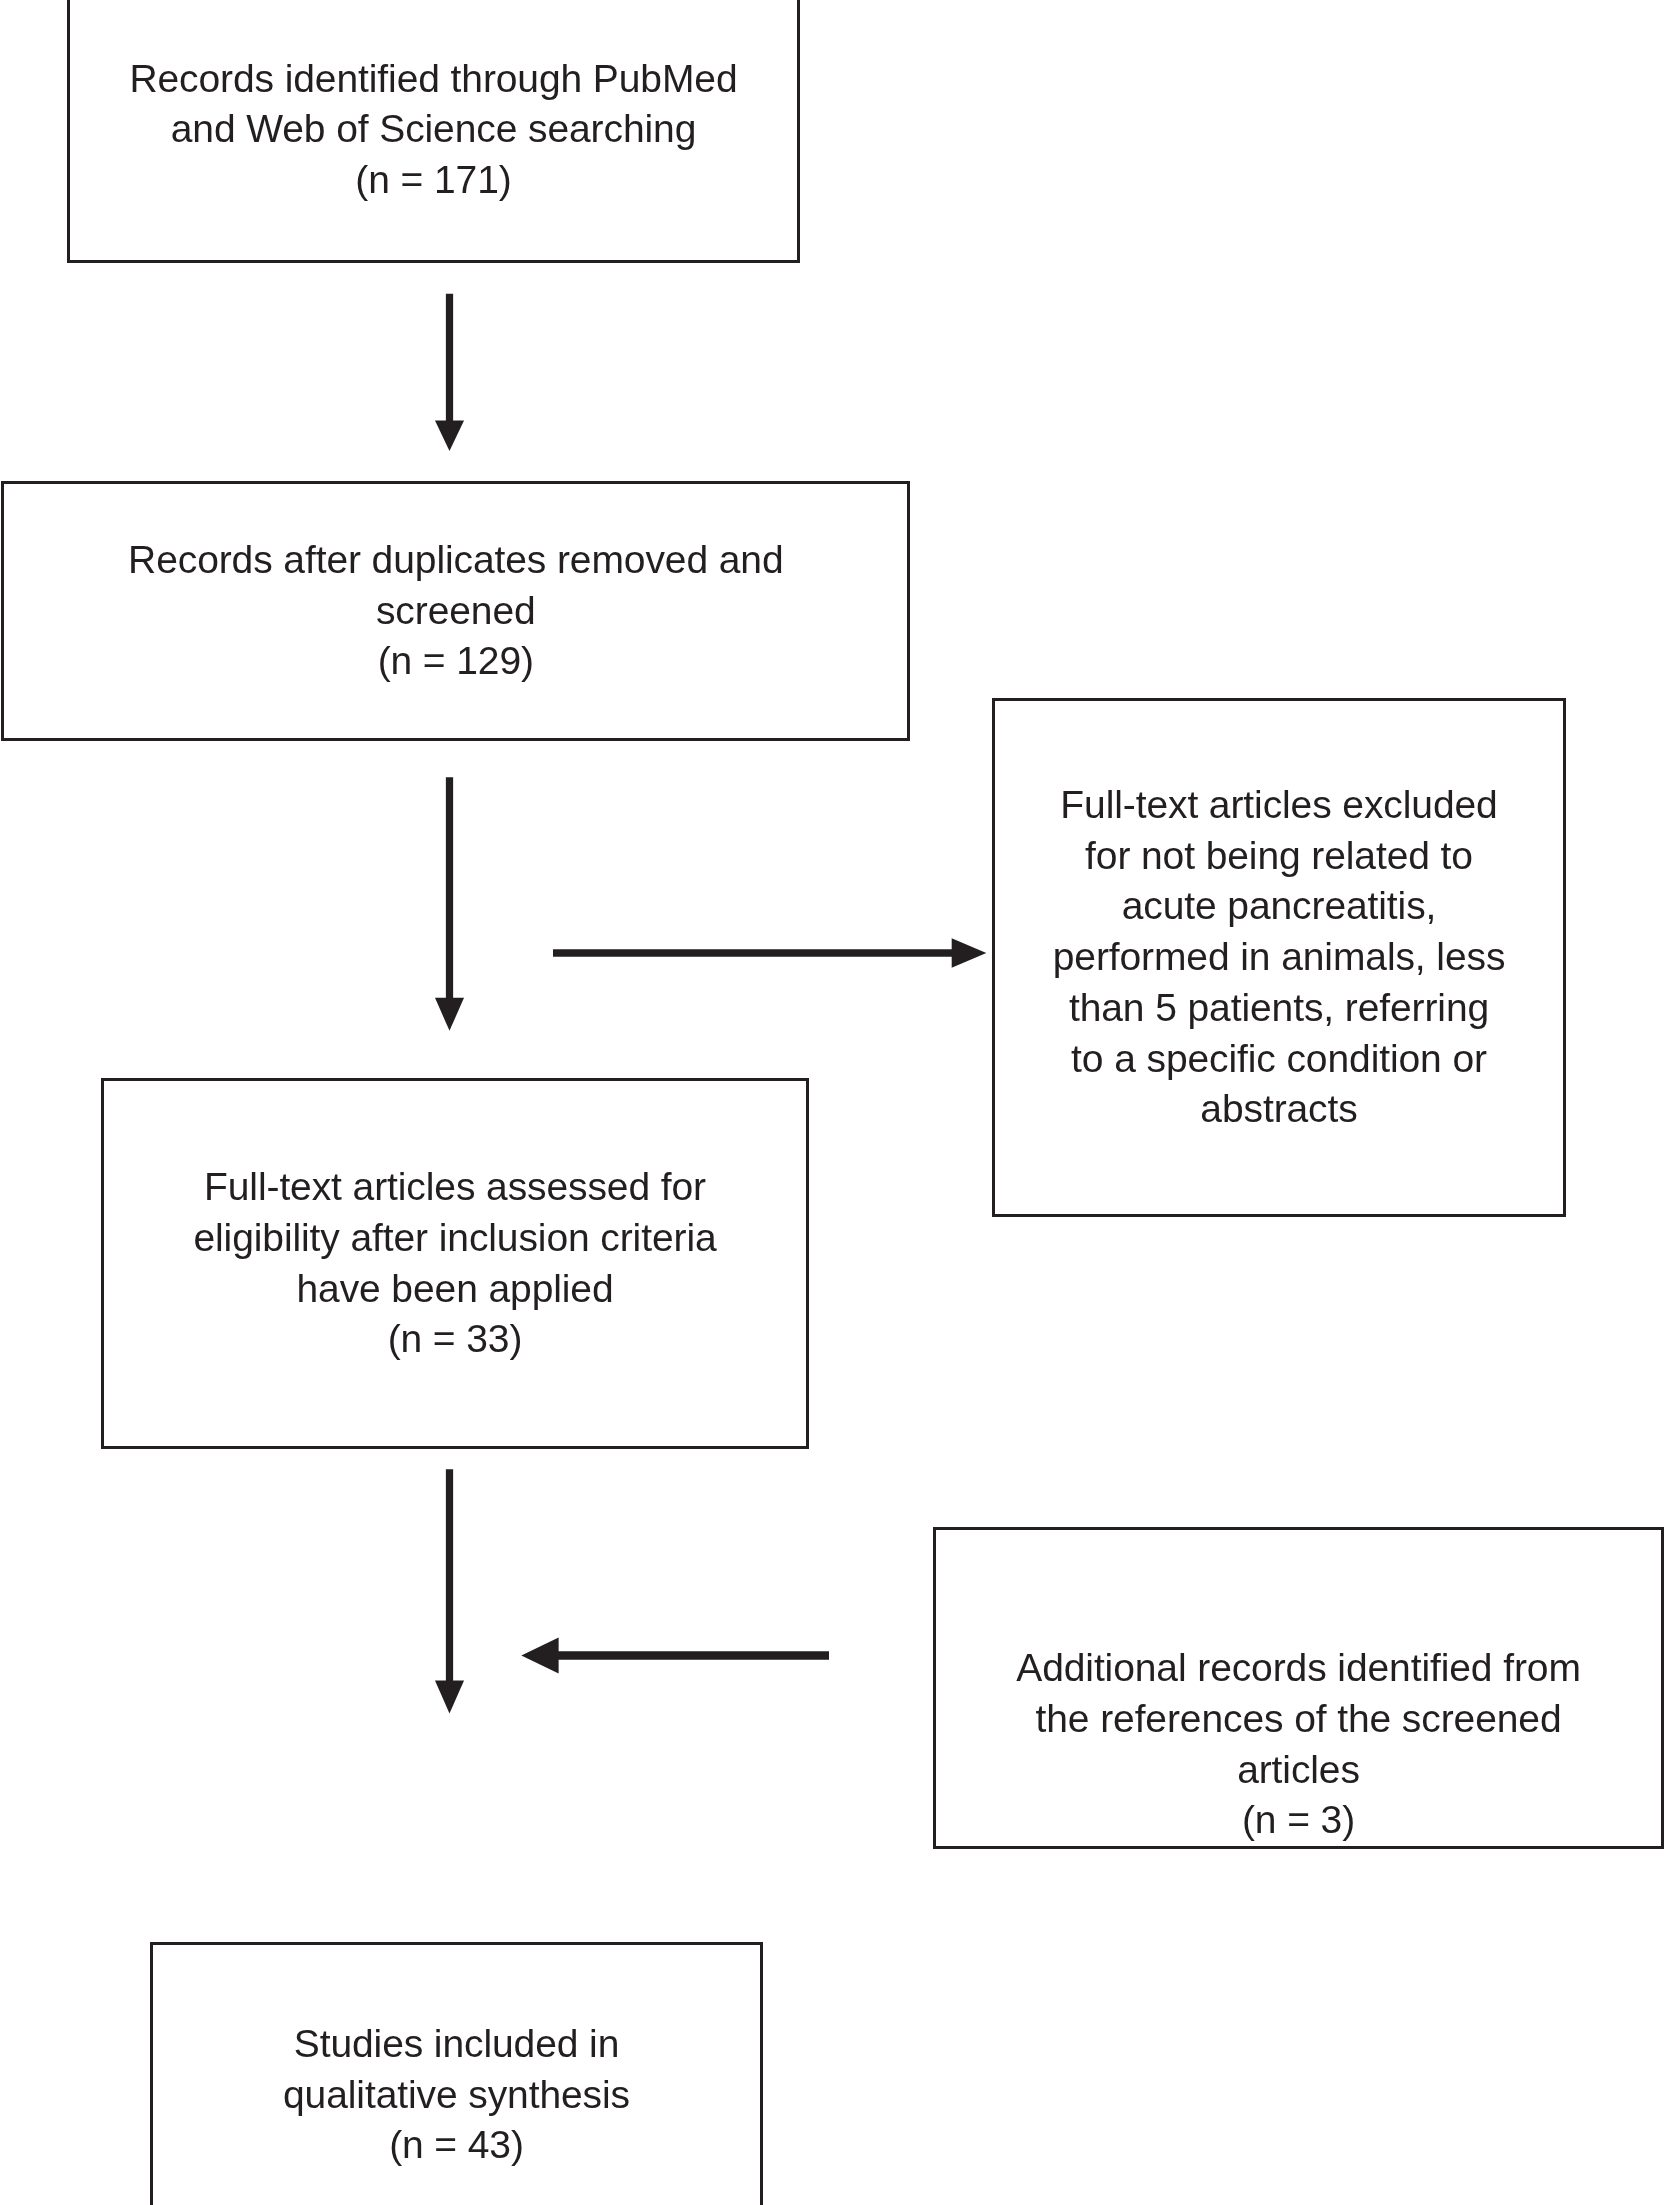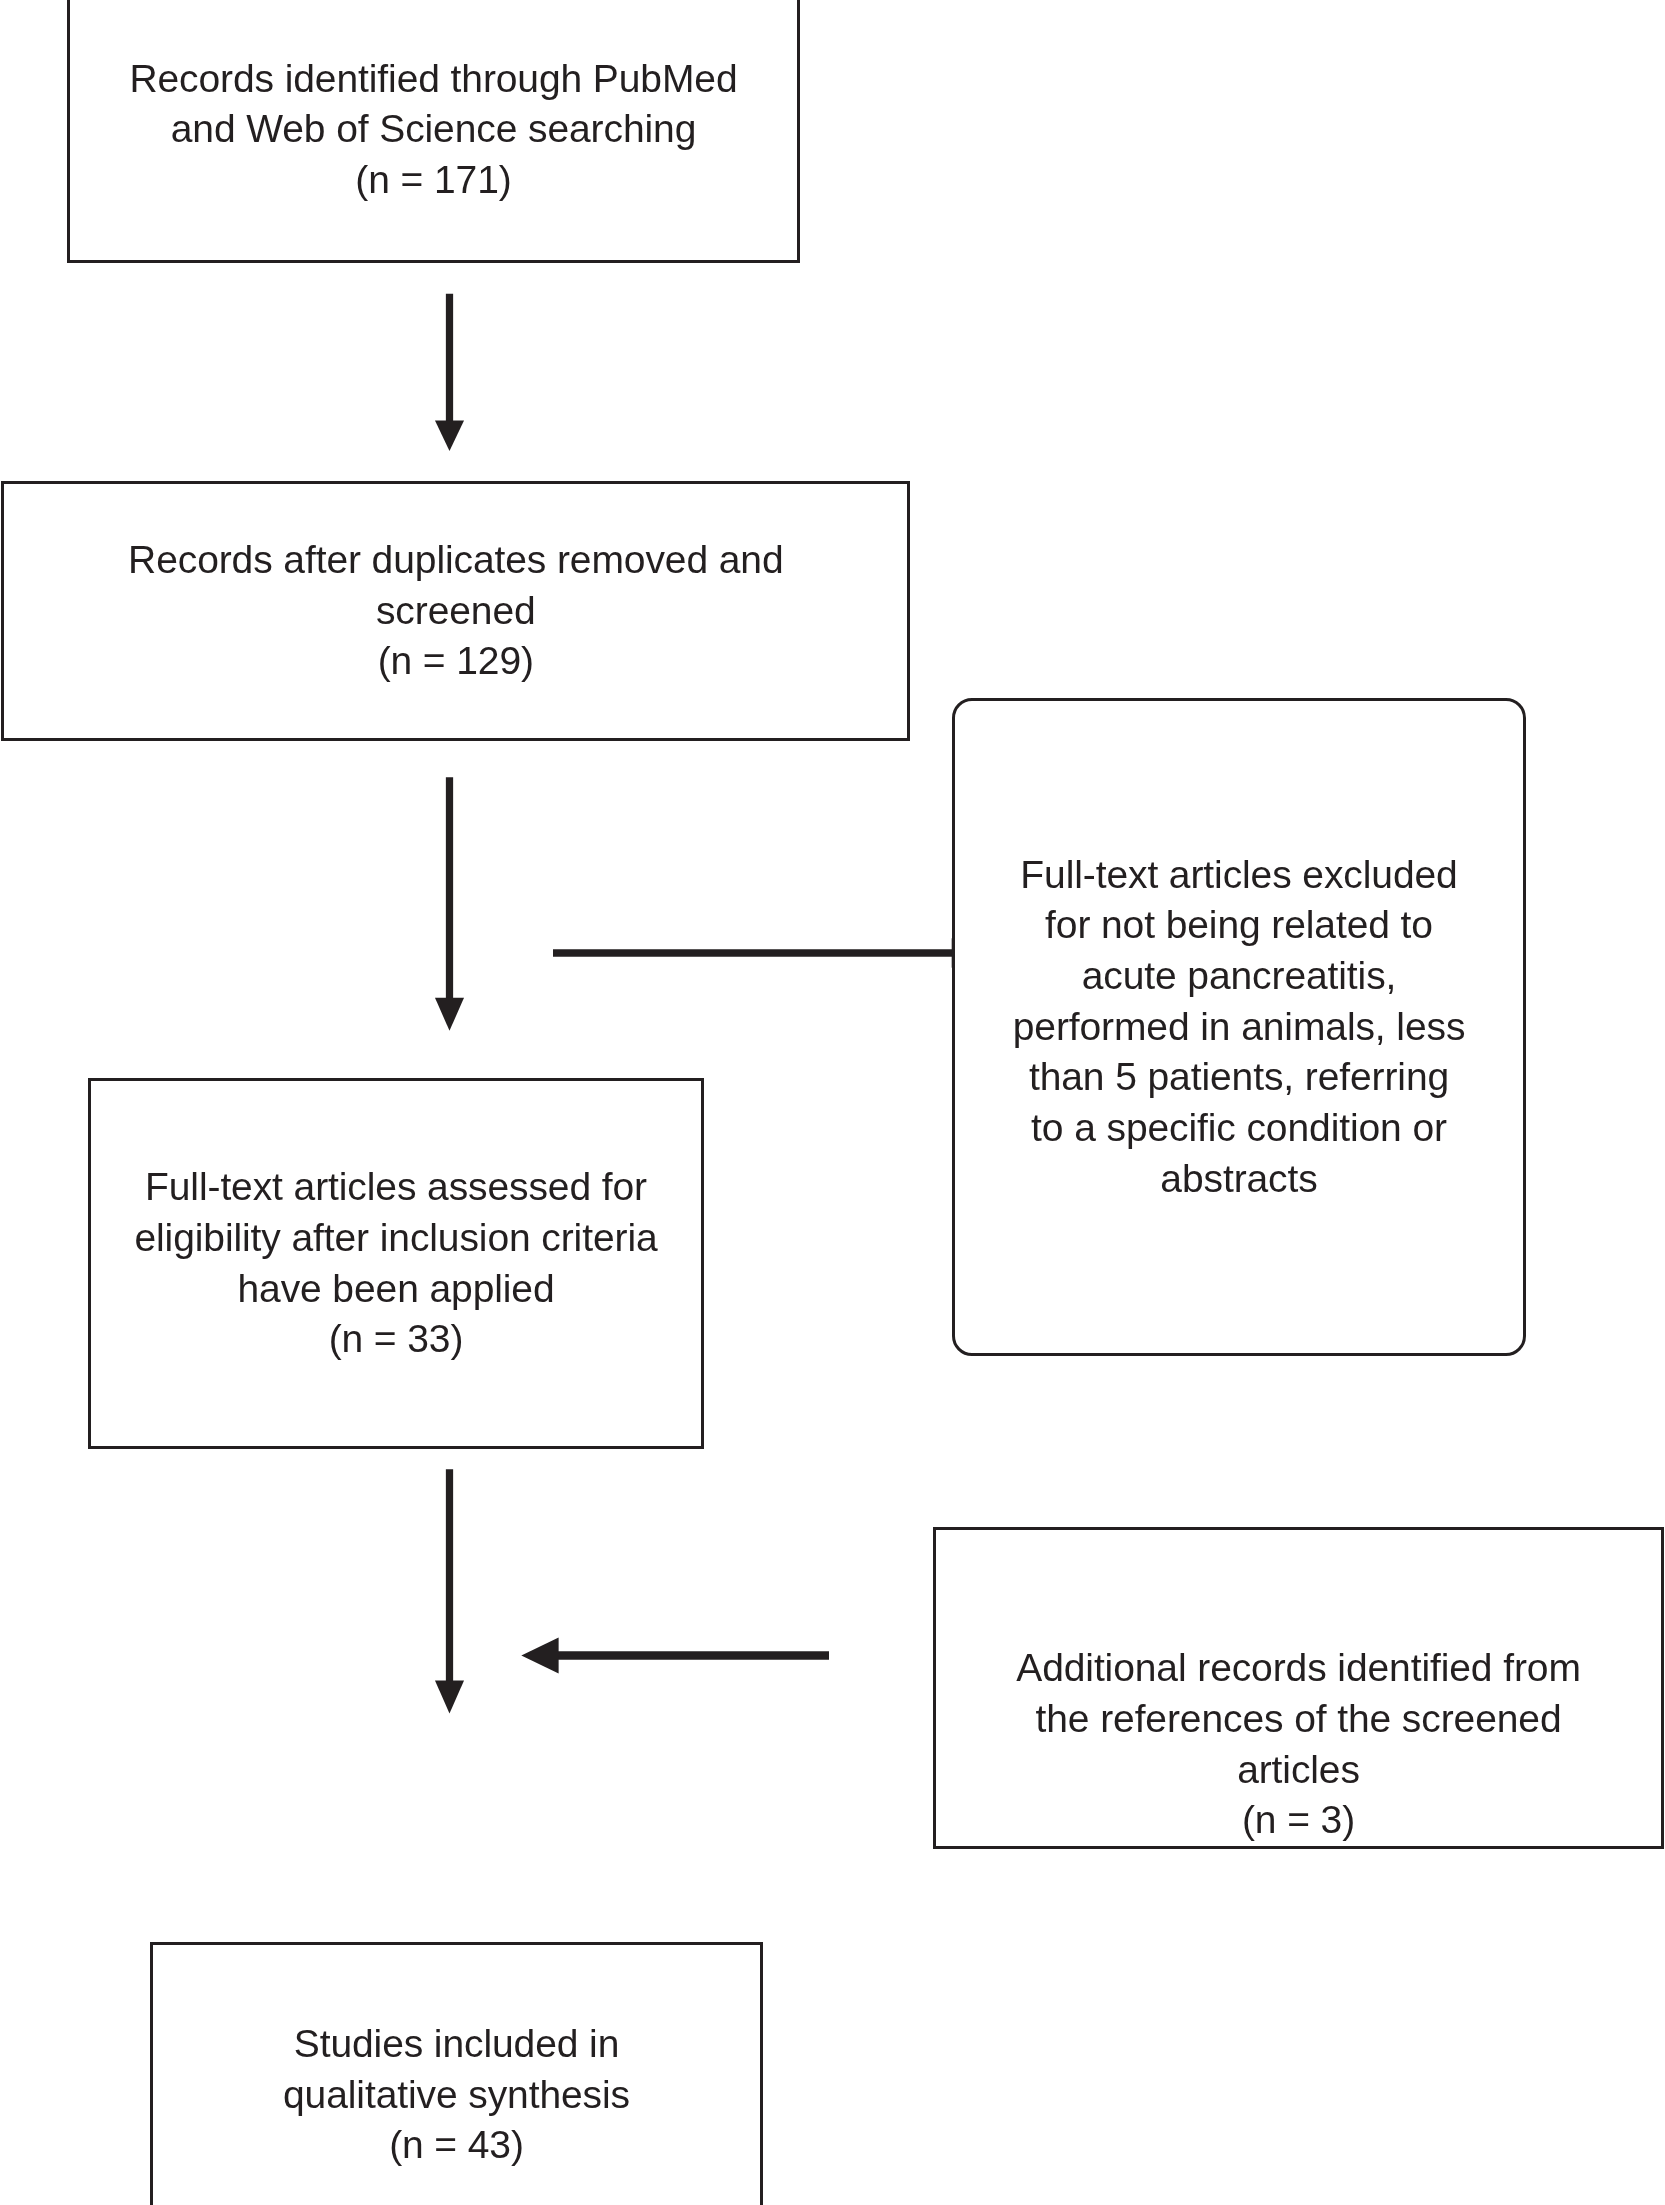--- a/index.html
+++ b/index.html
@@ -79,31 +79,31 @@
     </svg>
   </div>
 
   <div class="arrow" style="left:553px; top:933px; width:440px; height:40px;">
     <svg width="440" height="40" viewBox="0 0 660 60">
       <line x1="0" y1="30" x2="612" y2="30" stroke="#231f20" stroke-width="11"></line>
       <polygon points="598,8 598,52 650,30" fill="#231f20"></polygon>
     </svg>
   </div>
 
-  <div class="flow-box" style="left:952px; top:698px; width:574px; height:658px;border-radius:20px;">
+  <div class="flow-box" style="left:992px; top:698px; width:574px; height:519px;">
     <span class="box-text">Full-text articles excluded
 for not being related to
 acute pancreatitis,
 performed in animals, less
 than 5 patients, referring
 to a specific condition or
 abstracts</span>
   </div>
 
-  <div class="flow-box" style="left:88px; top:1078px; width:616px; height:371px;">
+  <div class="flow-box" style="left:101px; top:1078px; width:708px; height:371px;">
     <span class="box-text">Full-text articles assessed for
 eligibility after inclusion criteria
 have been applied
 (n = 33)</span>
   </div>
 
   <div class="arrow" style="left:433px; top:1468px; width:33px; height:250px;">
     <svg width="33" height="250" viewBox="0 0 50 375">
       <line x1="25" y1="0" x2="25" y2="333" stroke="#231f20" stroke-width="11"></line>
       <polygon points="3,320 47,320 25,370" fill="#231f20"></polygon>

